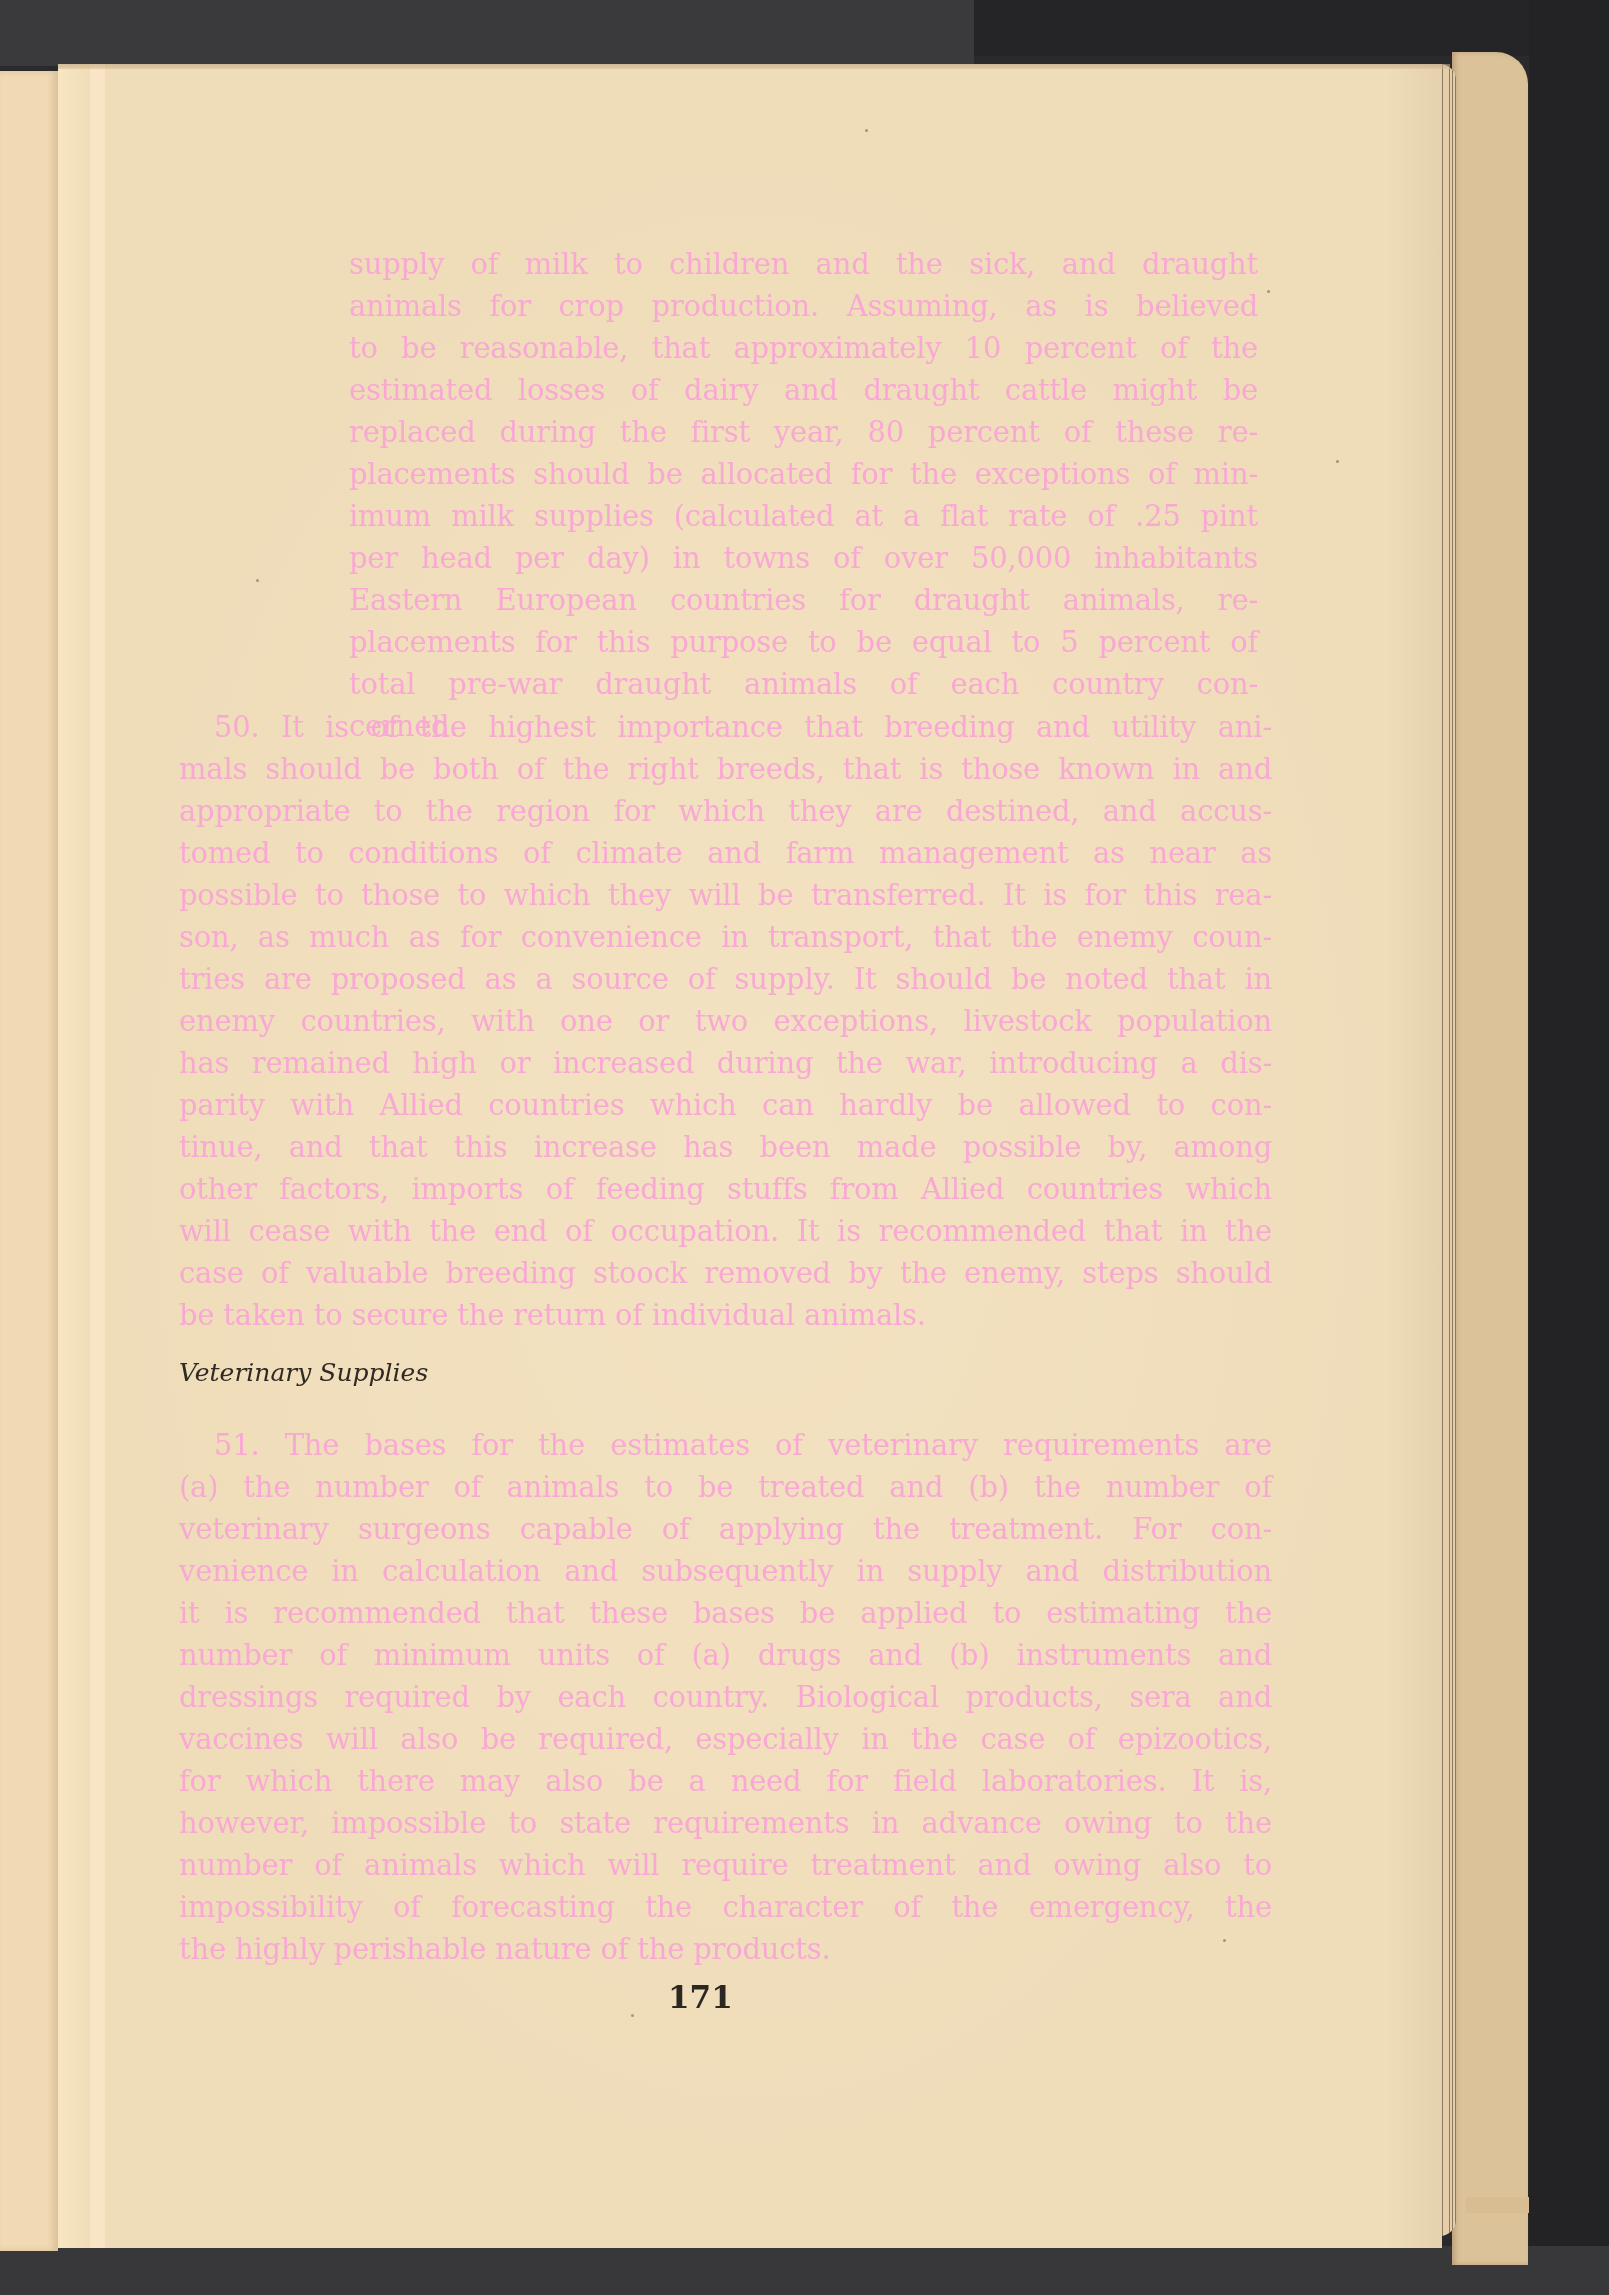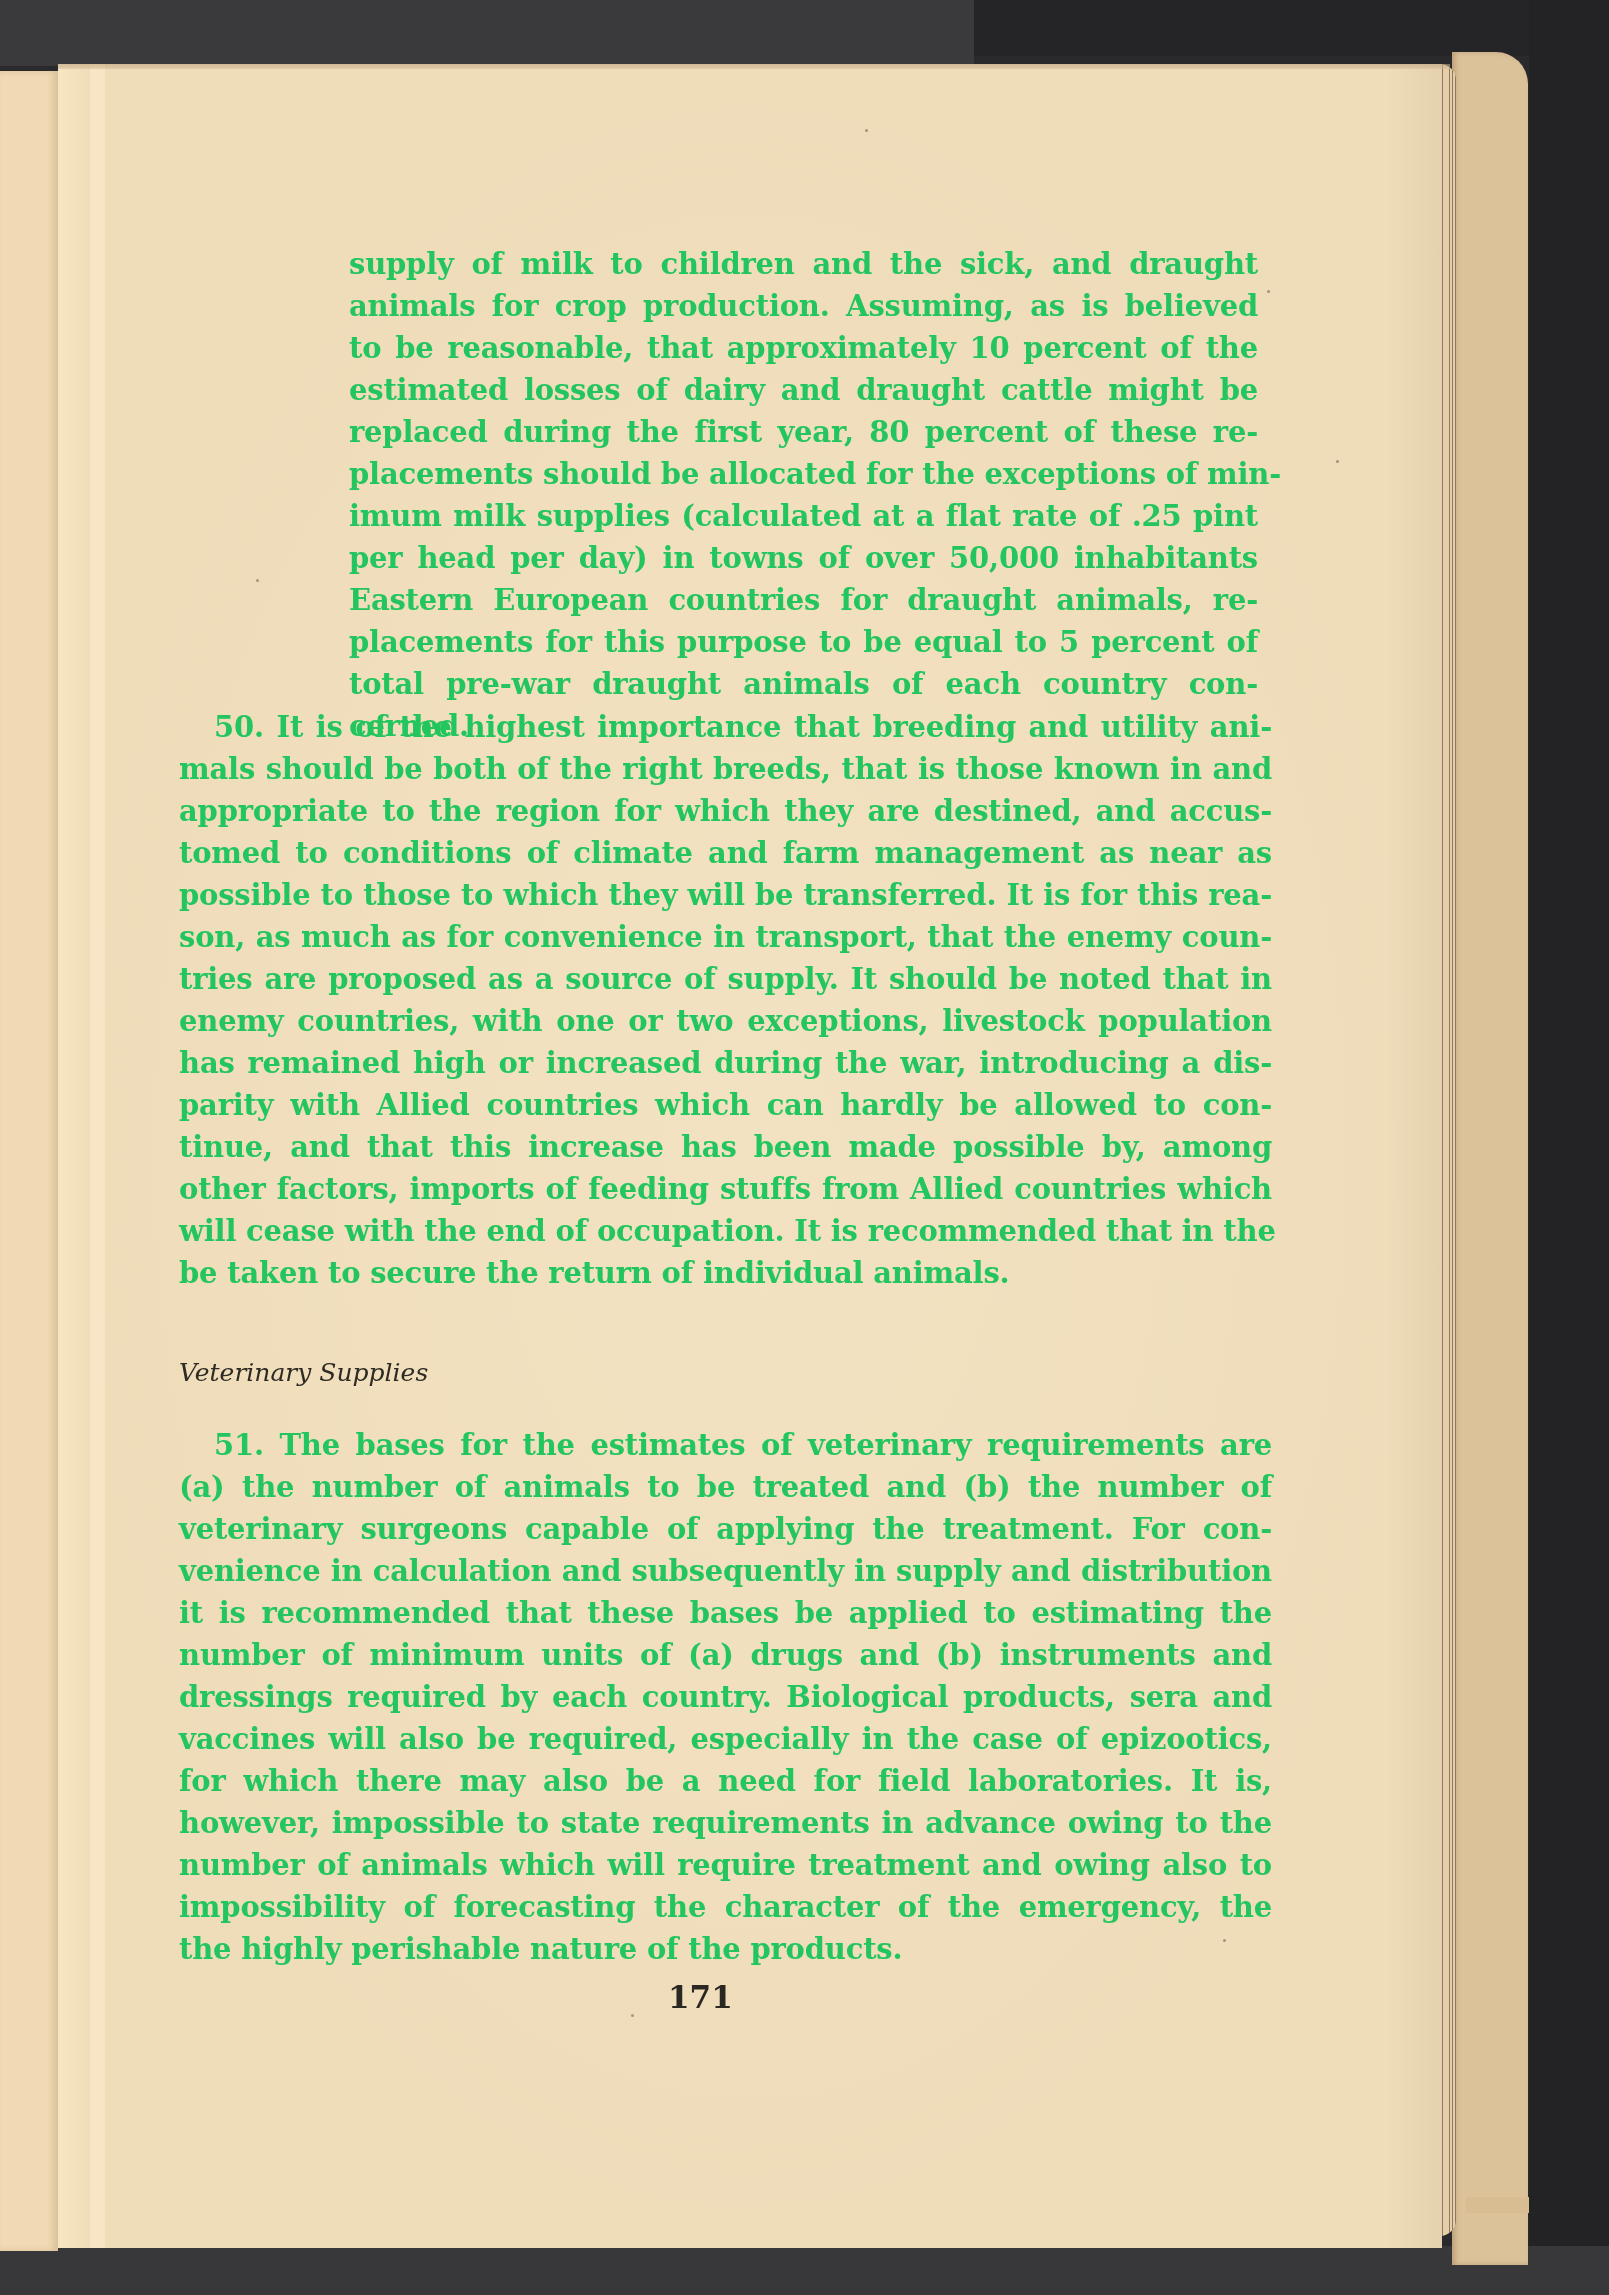--- a/index.html
+++ b/index.html
@@ -75,25 +75,24 @@
     }
     .top-edge-line {
       position: absolute; left: 58px; top: 64px; width: 1392px; height: 4.8px;
       background: linear-gradient(#b9a27d, #d9c29c);
       opacity: 0.6;
     }
 
     
     .text {
       position: absolute;
-      color: #22c55e;
+      color: #f9a8d4;
       font-size: 29px;
       line-height: 42px;
       letter-spacing: -0.2px;
-      font-weight: bold;
     }
     .block-indented {
       left: 349px; top: 243px; width: 909px;
       text-align: justify;
       text-align-last: left;
       hyphens: none;
     }
     .block-indented .line,
     .para .line {
       display: block;
@@ -171,20 +170,21 @@
   <span class="line">tomed to conditions of climate and farm management as near as</span>
   <span class="line">possible to those to which they will be transferred.  It is for this rea-</span>
   <span class="line">son, as much as for convenience in transport, that the enemy coun-</span>
   <span class="line">tries are proposed as a source of supply.  It should be noted that in</span>
   <span class="line">enemy countries, with one or two exceptions, livestock population</span>
   <span class="line">has remained high or increased during the war, introducing a dis-</span>
   <span class="line">parity with Allied countries which can hardly be allowed to con-</span>
   <span class="line">tinue, and that this increase has been made possible by, among</span>
   <span class="line">other factors, imports of feeding stuffs from Allied countries which</span>
   <span class="line">will cease with the end of occupation.  It is recommended that in the</span>
+  <span class="line">case of valuable breeding stoock removed by the enemy, steps should</span>
   <span class="line last">be taken to secure the return of individual animals.</span>
 </div>
 
 <div class="section-heading">Veterinary Supplies</div>
 
 <div class="text para para-51">
   <span class="line first">51. The bases for the estimates of veterinary requirements are</span>
   <span class="line">(a) the number of animals to be treated and (b) the number of</span>
   <span class="line">veterinary surgeons capable of applying the treatment.  For con-</span>
   <span class="line">venience in calculation and subsequently in supply and distribution</span>

